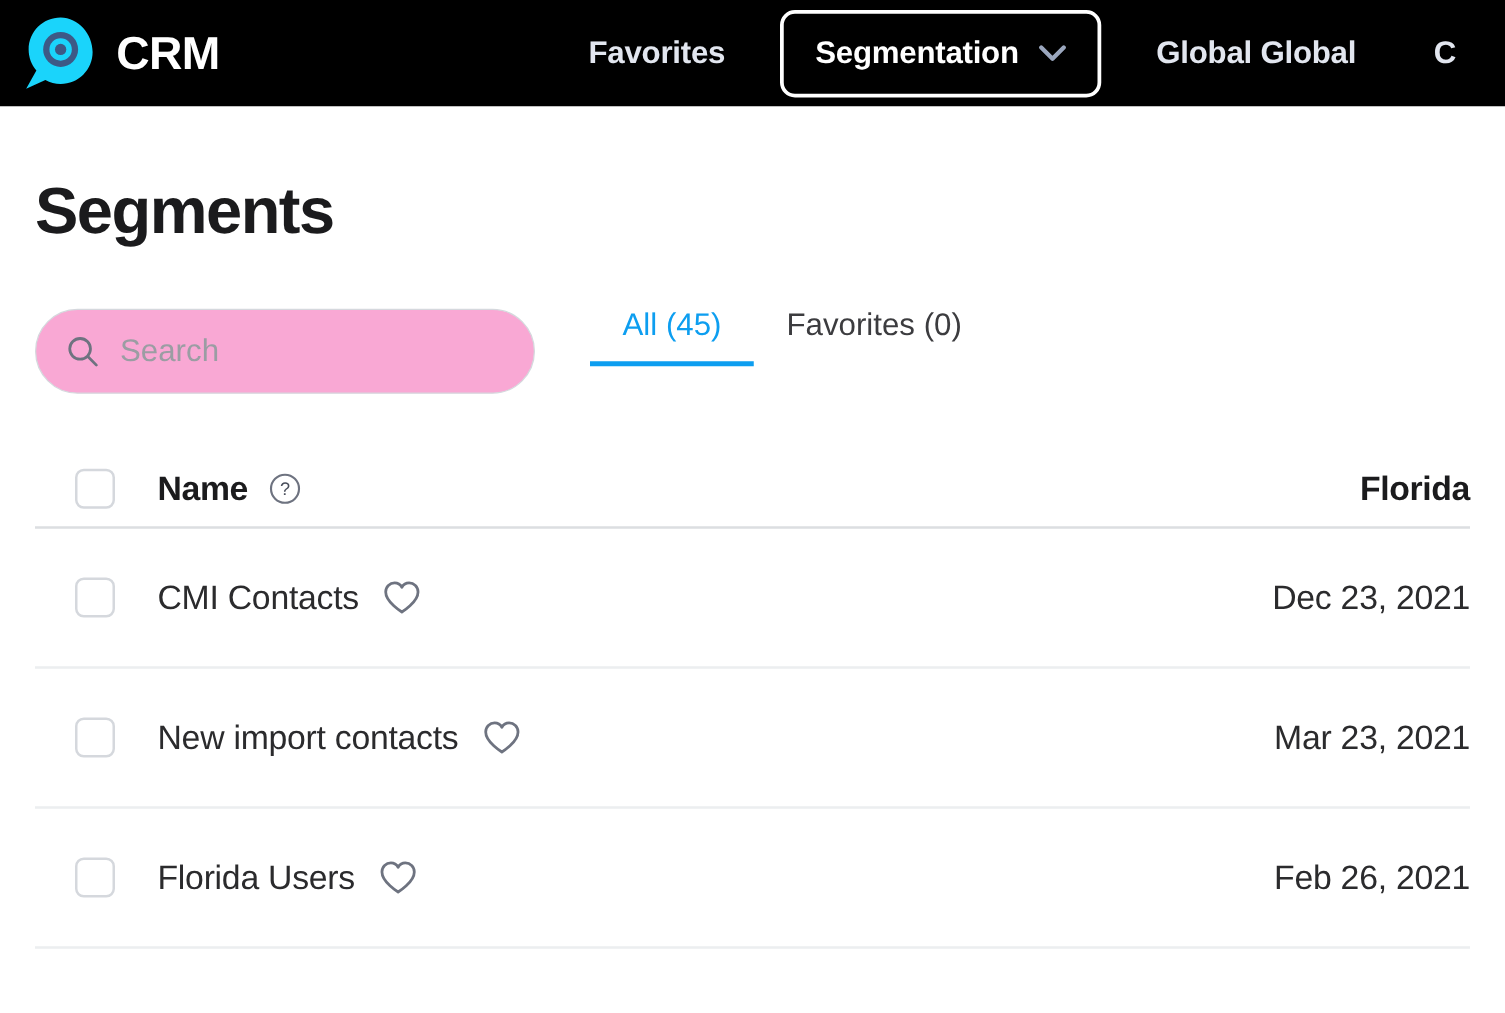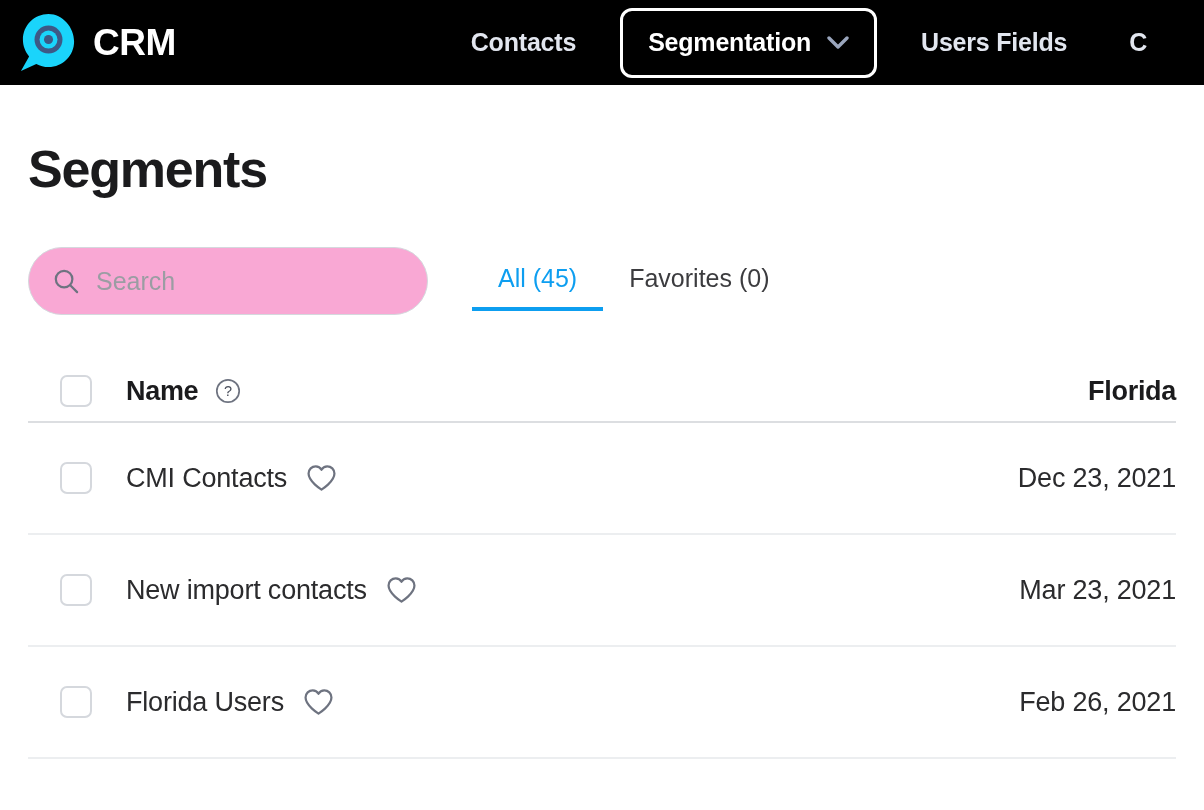--- a/index.html
+++ b/index.html
@@ -130,21 +130,21 @@
     background: transparent;
     width: 300px;
     padding: 0;
   }
   .search-input::placeholder { color: #9b9da3; }
 
   .tabs {
     display: flex;
     align-items: flex-start;
     margin-left: 44px;
-    margin-top: 18px;
+    margin-top: 0;
     gap: 0;
   }
   .tab {
     font-size: 25px;
     color: #3c3c3f;
     padding: 0 26px 14px 26px;
     cursor: pointer;
     white-space: nowrap;
     border-bottom: 4px solid transparent;
     line-height: 1.1;
@@ -249,32 +249,32 @@
       <circle cx="32" cy="29" r="14.2" fill="#3d5986"></circle>
       <circle cx="32" cy="29" r="9.1" fill="#1ad4fb"></circle>
       <circle cx="32" cy="29" r="4.6" fill="#3d5986"></circle>
     </svg>
     <span class="brand-name">CRM</span>
   </div>
 
   <div class="nav-items">
 
     <div class="nav-link">
-      <span>Contacts</span>
+      <span>Favorites</span>
     </div>
 
     <div class="nav-link active-pill">
       <span>Segmentation</span>
       <svg class="chevron-down" viewBox="0 0 22 13">
         <path d="M2 2 L11 11 L20 2" fill="none" stroke="#9aa6bd" stroke-width="3.4" stroke-linecap="round" stroke-linejoin="round"></path>
       </svg>
     </div>
 
     <div class="nav-link">
-      <span>Users Fields</span>
+      <span>Global Global</span>
     </div>
 
     <div class="nav-overflow">C</div>
   </div>
 </div>
 
 <div class="page">
 
   <h1 class="page-title">Segments</h1>
 

